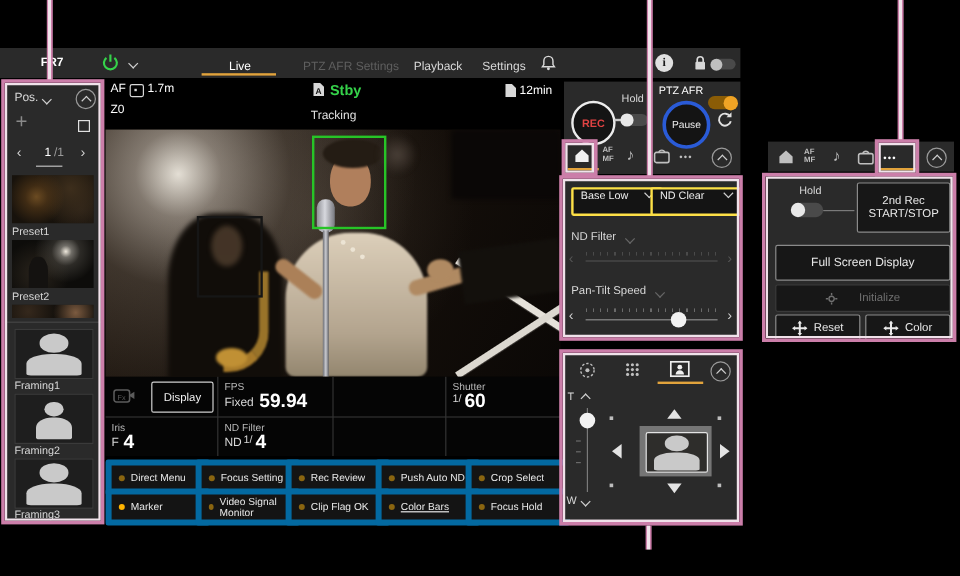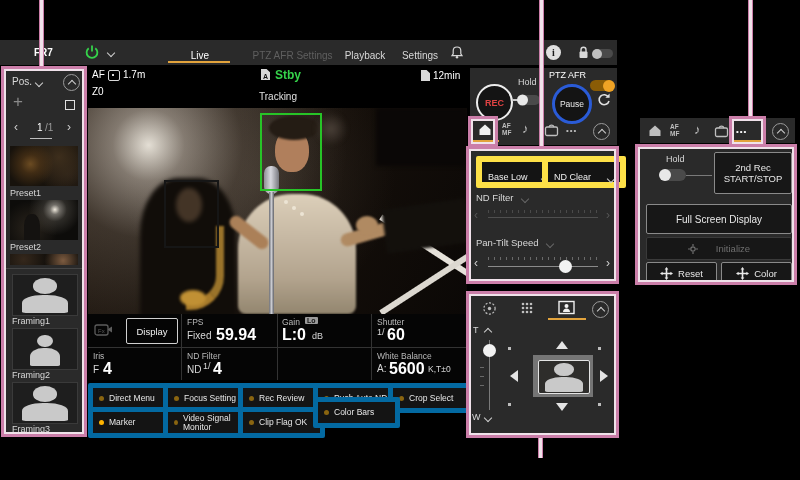--- a/index.html
+++ b/index.html
@@ -6,22 +6,22 @@
   .stage{position:relative;width:800px;height:480px;background:#000;overflow:hidden;
          font-family:"Liberation Sans",sans-serif;color:#ddd;}
   .abs{position:absolute;}
   .panel{background:#2a2a2a;}
   .t{font-size:10px;color:#d8d8d8;white-space:nowrap;}
   .lbl{font-size:8.5px;color:#b9b9b9;white-space:nowrap;}
   .big{font-size:16px;color:#fff;font-weight:bold;}
   .btn{background:#171717;border:1px solid #4f4f4f;color:#e8e8e8;border-radius:2px;
        display:flex;align-items:center;justify-content:center;font-size:9.5px;text-align:center;}
   .btn.dis{border-color:#3a3a3a;color:#6f6f6f;}
-  .dd{background:#141414;border:6px solid #fde047;border-radius:2px;display:flex;
-      align-items:flex-end;justify-content:space-between;padding:0 6px;font-size:9px;color:#eee;}
+  .dd{background:#141414;border:2px solid #fde047;border-radius:2px;display:flex;
+      align-items:flex-start;justify-content:space-between;padding:0 6px;font-size:9px;color:#eee;}
   .chv{display:inline-block;width:5px;height:5px;border-right:1.5px solid #cfcfcf;border-bottom:1.5px solid #cfcfcf;}
   .chv.down{transform:rotate(45deg);}
   .chv.up{transform:rotate(-135deg);}
   .chv.dim{border-color:#666;}
   .circbtn{width:15px;height:15px;border:1px solid #9a9a9a;border-radius:50%;
            display:flex;align-items:center;justify-content:center;}
   .toggle{border-radius:6px;background:#4a4a4a;position:relative;}
   .knob{position:absolute;border-radius:50%;background:#e8e8e8;top:50%;transform:translateY(-50%);}
   .toggle.on{background:#8a5c06;}
   .toggle.on .knob{background:#efa325;}
@@ -221,26 +221,20 @@
     <div class="abs" style="left:38px;top:4px;width:50px;height:24px;border:1.5px solid #d0d0d0;border-radius:2px;display:flex;align-items:center;justify-content:center;">
       <span style="font-size:9.5px;color:#f0f0f0;">Display</span>
     </div>
 
     <div class="abs" style="left:98px;top:0;width:90px;height:33px;">
       <span class="abs lbl" style="left:1px;top:3px;">FPS</span>
       <span class="abs t" style="left:1px;top:16px;">Fixed</span>
       <span class="abs big" style="left:30px;top:12px;">59.94</span>
     </div>
 
-    <div class="abs" style="left:193px;top:0;width:88px;height:33px;">
-      <span class="abs lbl" style="left:1px;top:3px;">Gain</span>
-      <span class="abs" style="left:24px;top:3px;background:#9a9a9a;color:#141414;font-size:7px;font-weight:bold;padding:0 2px;border-radius:1px;">Lo</span>
-      <span class="abs big" style="left:1px;top:12px;">L:0</span>
-      <span class="abs t" style="left:31px;top:17px;font-size:9px;">dB</span>
-    </div>
 
     <div class="abs" style="left:288px;top:0;width:90px;height:33px;">
       <span class="abs lbl" style="left:1px;top:3px;">Shutter</span>
       <span class="abs t" style="left:1px;top:13px;font-size:9px;">1/</span>
       <span class="abs big" style="left:11px;top:12px;">60</span>
     </div>
 
     <div class="abs" style="left:4px;top:34px;width:86px;height:32px;">
       <span class="abs lbl" style="left:1px;top:3px;">Iris</span>
       <span class="abs t" style="left:1px;top:16px;">F</span>
@@ -248,26 +242,20 @@
     </div>
 
     <div class="abs" style="left:98px;top:34px;width:90px;height:32px;">
       <span class="abs lbl" style="left:1px;top:3px;">ND Filter</span>
       <span class="abs t" style="left:1px;top:16px;">ND</span>
       <span class="abs t" style="left:17px;top:13px;font-size:9px;">1/</span>
       <span class="abs big" style="left:27px;top:12px;">4</span>
     </div>
 
 
-    <div class="abs" style="left:288px;top:34px;width:90px;height:32px;">
-      <span class="abs lbl" style="left:1px;top:3px;">White Balance</span>
-      <span class="abs t" style="left:1px;top:15px;">A:</span>
-      <span class="abs big" style="left:13px;top:12px;">5600</span>
-      <span class="abs t" style="left:52px;top:16px;font-size:8.5px;">K,T±0</span>
-    </div>
   </div>
 
   <div class="abs assign" style="left:88px;top:383px;width:71px;height:20px;">
       <span class="led"></span>
       <span>Direct Menu</span>
     </div>
   <div class="abs assign" style="left:163px;top:383px;width:71px;height:20px;">
       <span class="led"></span>
       <span>Focus Setting</span>
     </div>
@@ -288,23 +276,27 @@
       <span>Marker</span>
     </div>
   <div class="abs assign" style="left:163px;top:407px;width:71px;height:21px;">
       <span class="led"></span>
       <span style="white-space:normal;">Video Signal Monitor</span>
     </div>
   <div class="abs assign" style="left:238px;top:407px;width:71px;height:21px;">
       <span class="led"></span>
       <span>Clip Flag OK</span>
     </div>
-  <div class="abs assign" style="left:313px;top:397px;width:71px;height:21px;">
+  <div class="abs assign" style="left:313px;top:407px;width:71px;height:21px;text-decoration:underline;">
       <span class="led"></span>
       <span>Color Bars</span>
+    </div>
+  <div class="abs assign" style="left:388px;top:407px;width:71px;height:21px;">
+      <span class="led"></span>
+      <span>Focus Hold</span>
     </div>
 
   <div class="abs panel" style="left:470px;top:68px;width:147px;height:77px;">
     <div class="abs" style="left:6px;top:16px;width:33px;height:33px;border:2.5px solid #ececec;border-radius:50%;display:flex;align-items:center;justify-content:center;background:#141414;">
       <span style="color:#e04343;font-size:9px;font-weight:bold;">REC</span>
     </div>
     <div class="abs" style="left:42px;top:31px;width:6px;height:2px;background:#c8c8c8;"></div>
     <span class="abs t" style="left:48px;top:9px;font-size:9px;">Hold</span>
     <div class="abs toggle" style="left:48px;top:27px;width:22px;height:10px;">
       <span class="knob" style="width:11px;height:11px;left:-1px;"></span>

